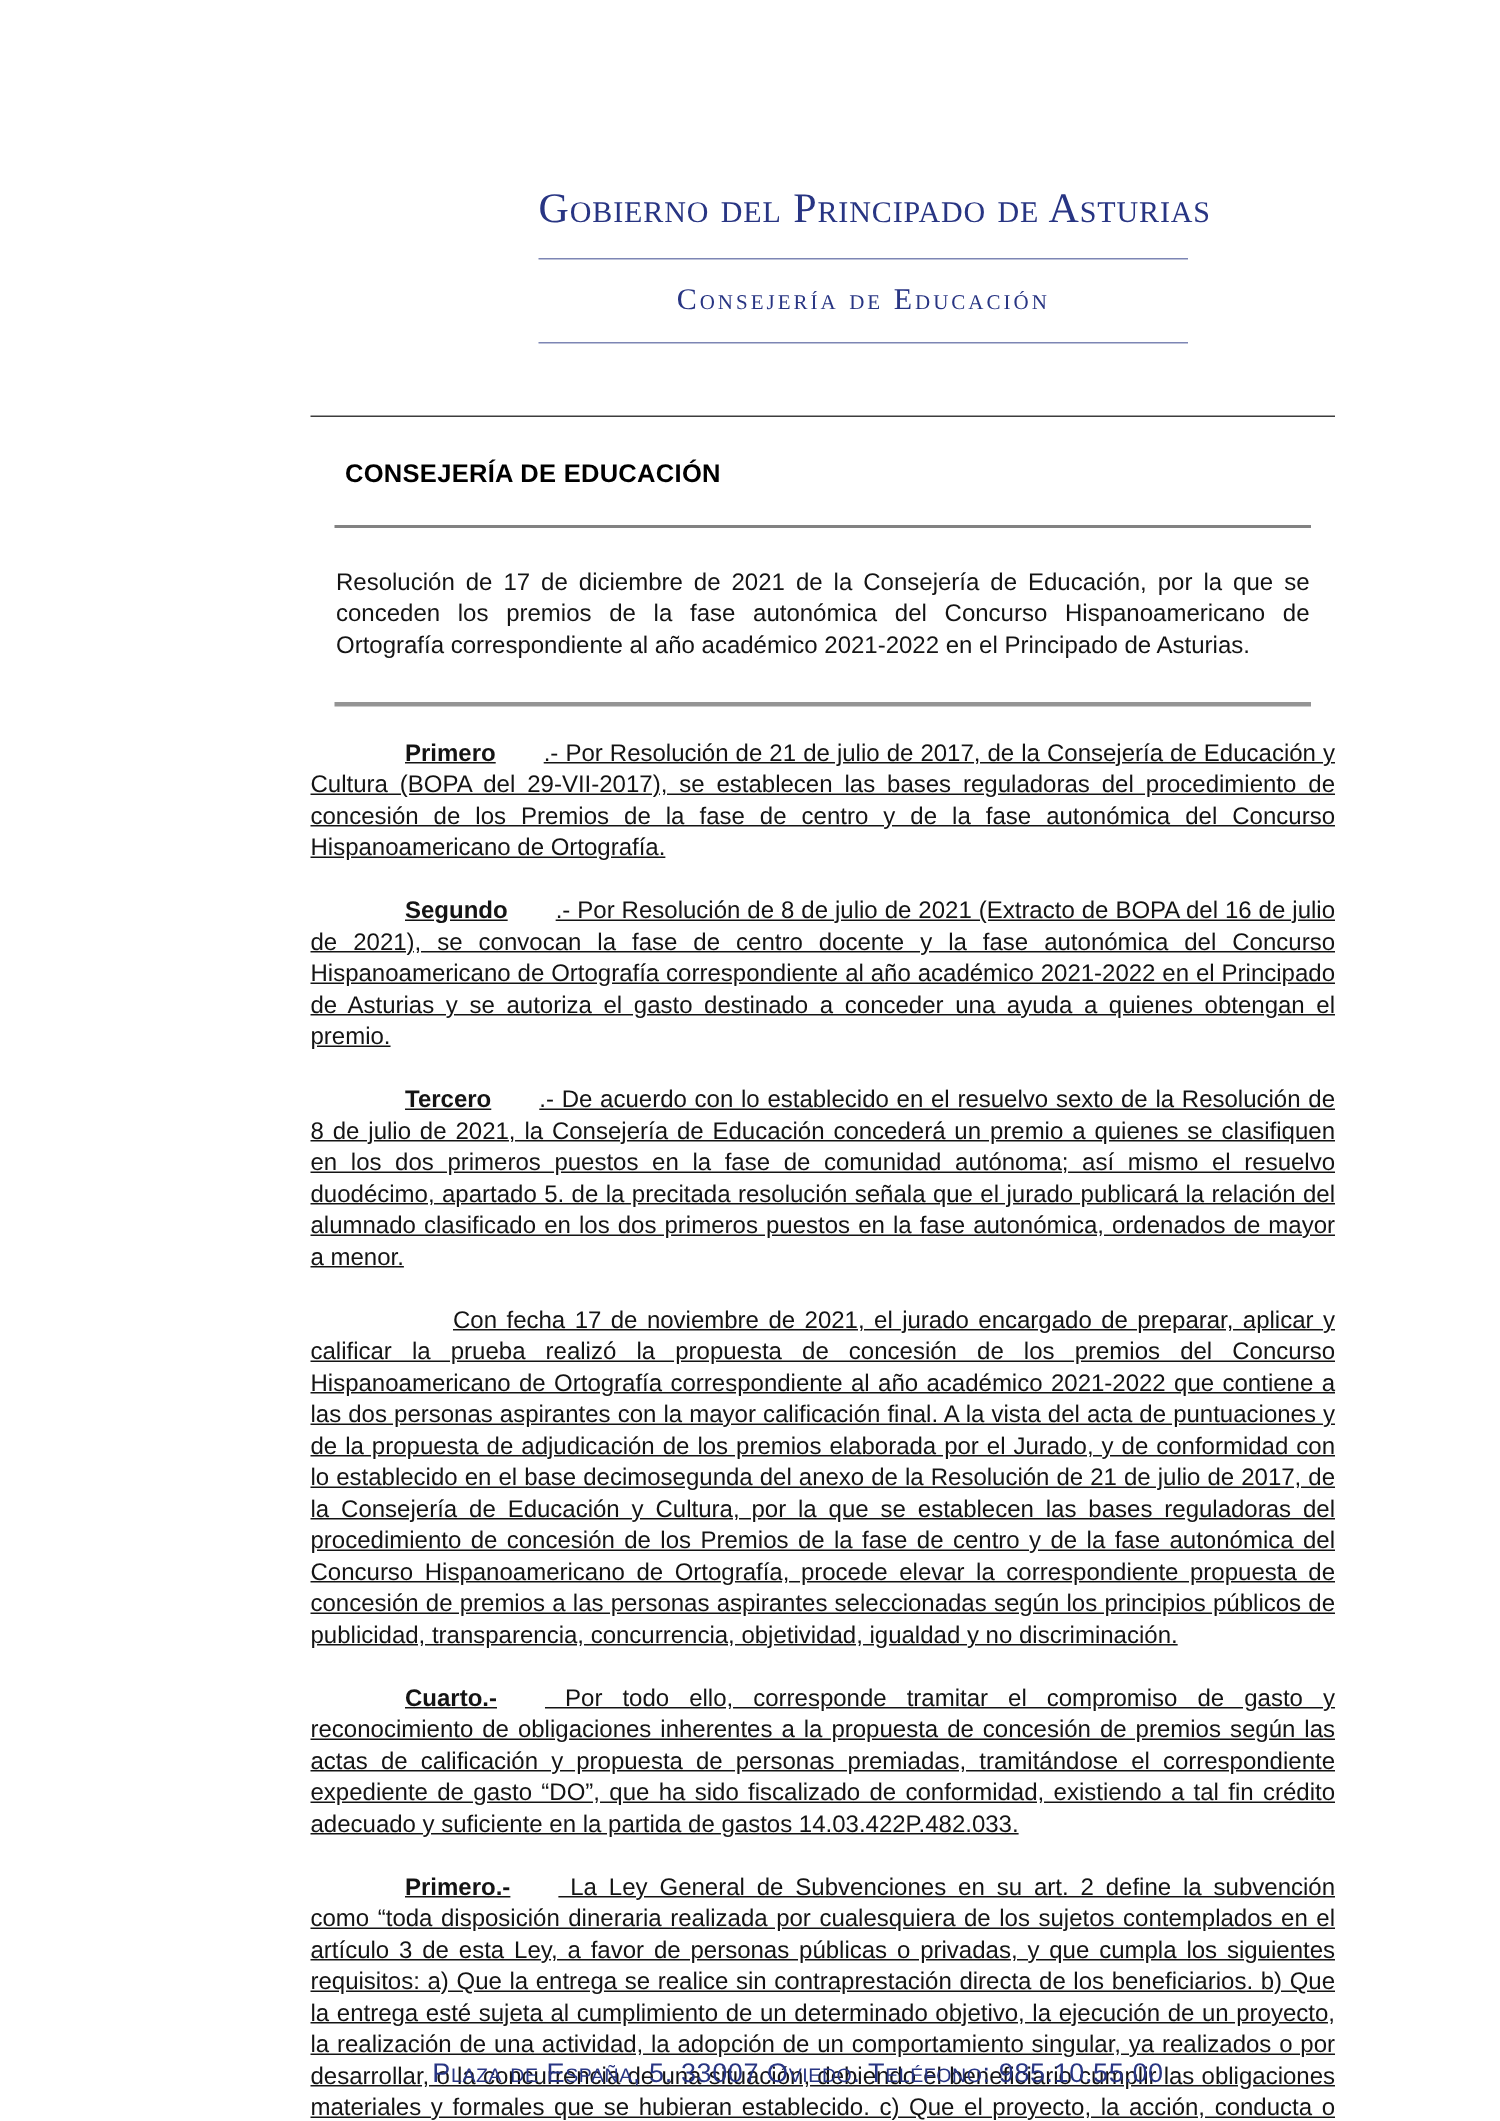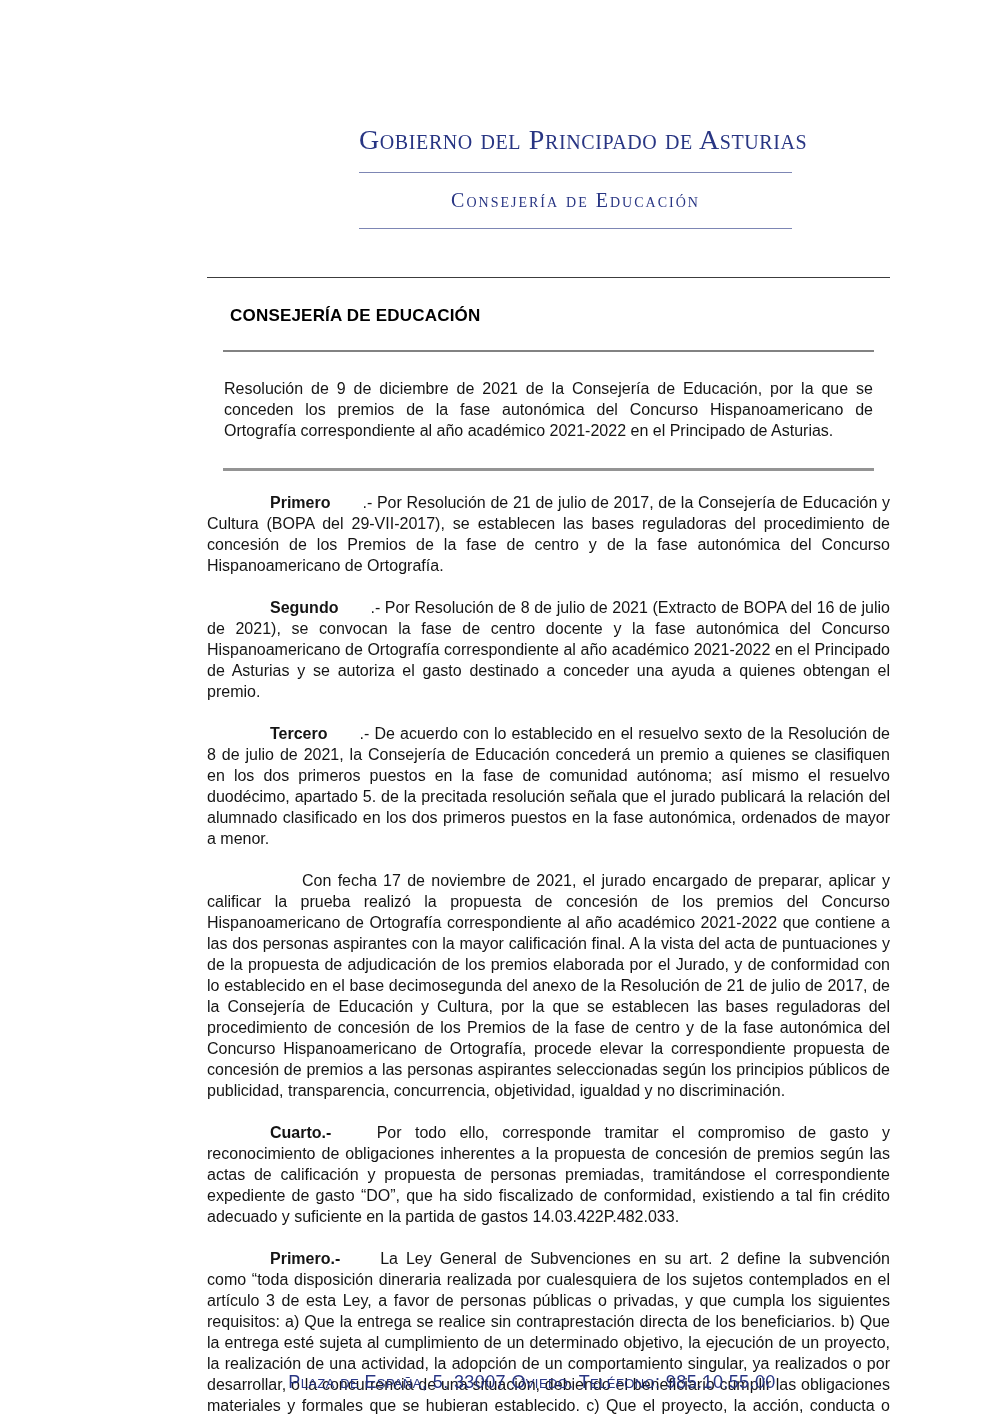--- a/index.html
+++ b/index.html
@@ -73,20 +73,21 @@
     margin-top: 26px;
   }
   .section-title.fundamentos { margin-top: 47px; }
 
   .par {
     text-align: justify;
     text-indent: 47px;
     font-size: 16px;
     line-height: 21px;
     margin-top: 21px;
+    text-decoration: underline;
   }
   .par .lead { font-weight: bold; }
 
   
   .page-footer {
     position: absolute;
     left: 0; right: 0;
     top: 1324px;
     text-align: center;
     font-family: Liberation Sans, sans-serif;
@@ -104,21 +105,21 @@
   <div class="lh-rule"></div>
   <div class="dept-title">Consejería de Educación</div>
   <div class="lh-rule"></div>
 </header>
 
 <main class="content">
 
   <section class="subject-block">
     <div class="subject-heading">CONSEJERÍA DE EDUCACIÓN</div>
     <div class="rule-mid"></div>
-    <p class="subject-text">Resolución de 9 de diciembre de 2021 de la Consejería de Educación,  por la que se conceden los premios de la fase autonómica del Concurso Hispanoamericano de Ortografía correspondiente al año académico 2021-2022 en el Principado de Asturias.</p>
+    <p class="subject-text">Resolución de 17 de diciembre de 2021 de la Consejería de Educación,  por la que se conceden los premios de la fase autonómica del Concurso Hispanoamericano de Ortografía correspondiente al año académico 2021-2022 en el Principado de Asturias.</p>
     <div class="rule-bottom"></div>
   </section>
 
 
   <p class="par"><span class="lead">Primero</span><span>.- Por Resolución de 21 de julio de 2017, de la Consejería de Educación y Cultura (BOPA del 29-VII-2017), se establecen las bases reguladoras del procedimiento de concesión de los Premios de la fase de centro y de la fase autonómica del Concurso Hispanoamericano de Ortografía.</span></p>
 
   <p class="par"><span class="lead">Segundo</span><span>.-  Por Resolución de 8 de julio de 2021 (Extracto de BOPA del 16 de julio de 2021), se convocan la fase de centro docente y la fase autonómica del Concurso Hispanoamericano de Ortografía correspondiente al año académico 2021-2022 en el Principado de Asturias y se autoriza el gasto destinado a conceder una ayuda a quienes obtengan el premio.</span></p>
 
   <p class="par"><span class="lead">Tercero</span><span>.- De acuerdo con lo establecido en el resuelvo sexto de la Resolución de 8 de julio de 2021, la Consejería de Educación concederá un premio a quienes se clasifiquen en los dos primeros puestos en la fase de comunidad autónoma; así mismo el resuelvo duodécimo, apartado 5. de la precitada resolución señala que el jurado publicará la relación del alumnado clasificado en los dos primeros puestos en la fase autonómica, ordenados de mayor a menor.</span></p>
 

